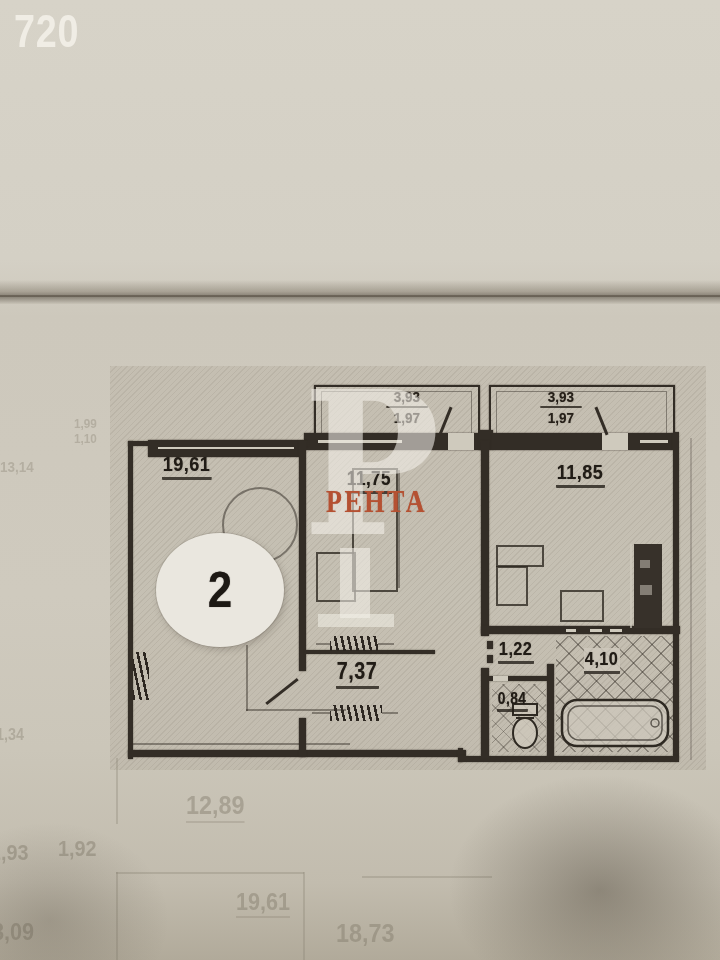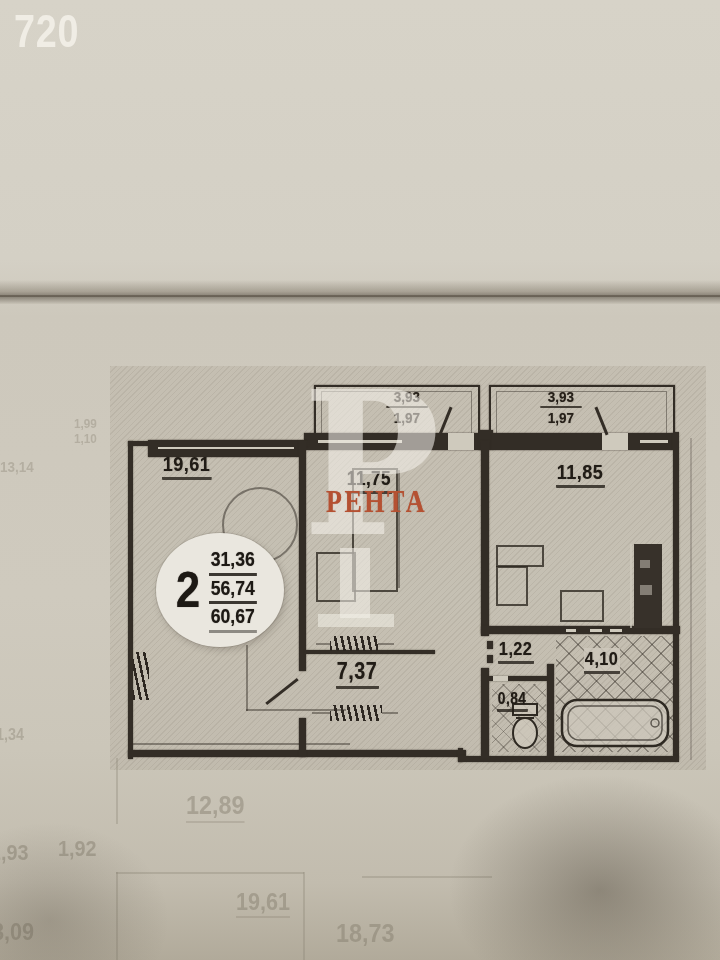--- a/index.html
+++ b/index.html
@@ -171,25 +171,20 @@
     <div class="wl" style="left:690px;top:438px;width:2px;height:322px;opacity:.5"></div>
   </div>
 
   <div class="wm-letter">Р</div>
   <div class="wm-stem"></div>
   <div class="wm-foot"></div>
   <div class="wm-brand">РЕНТА</div>
 
   <div class="badge">
     <div class="badge-n">2</div>
-    <div class="badge-col">
-      <span class="bv">31,36</span>
-      <span class="bv">56,74</span>
-      <span class="bv last">60,67</span>
-    </div>
   </div>
 
   <div class="gline" style="left:116px;top:758px;width:2px;height:66px"></div>
   <div class="gline" style="left:116px;top:872px;width:188px;height:2px"></div>
   <div class="gline" style="left:303px;top:872px;width:2px;height:88px"></div>
   <div class="gline" style="left:116px;top:872px;width:2px;height:88px"></div>
   <div class="gline" style="left:362px;top:876px;width:130px;height:2px"></div>
   <span class="ghost" style="left:186px;top:790px;font-size:26px;border-bottom:2px solid rgba(126,119,103,.6)">12,89</span>
   <span class="ghost" style="left:58px;top:836px;font-size:22px">1,92</span>
   <span class="ghost" style="left:236px;top:888px;font-size:24px;border-bottom:2px solid rgba(126,119,103,.6)">19,61</span>

